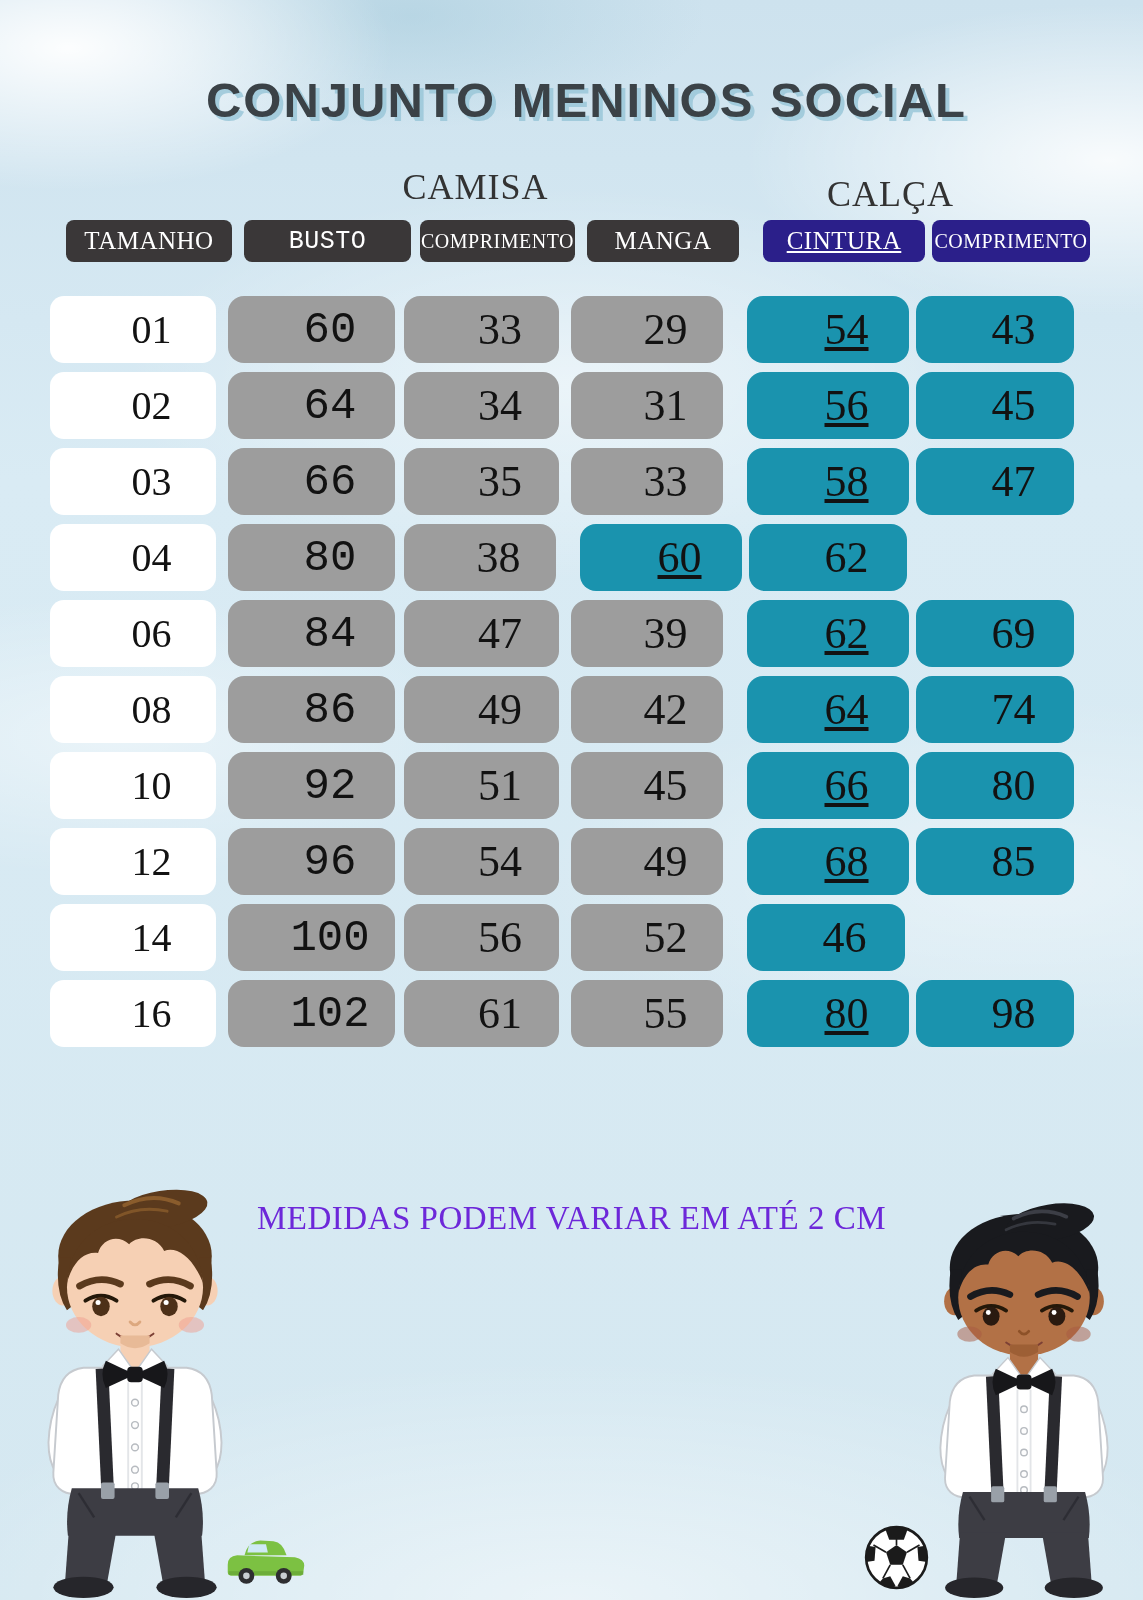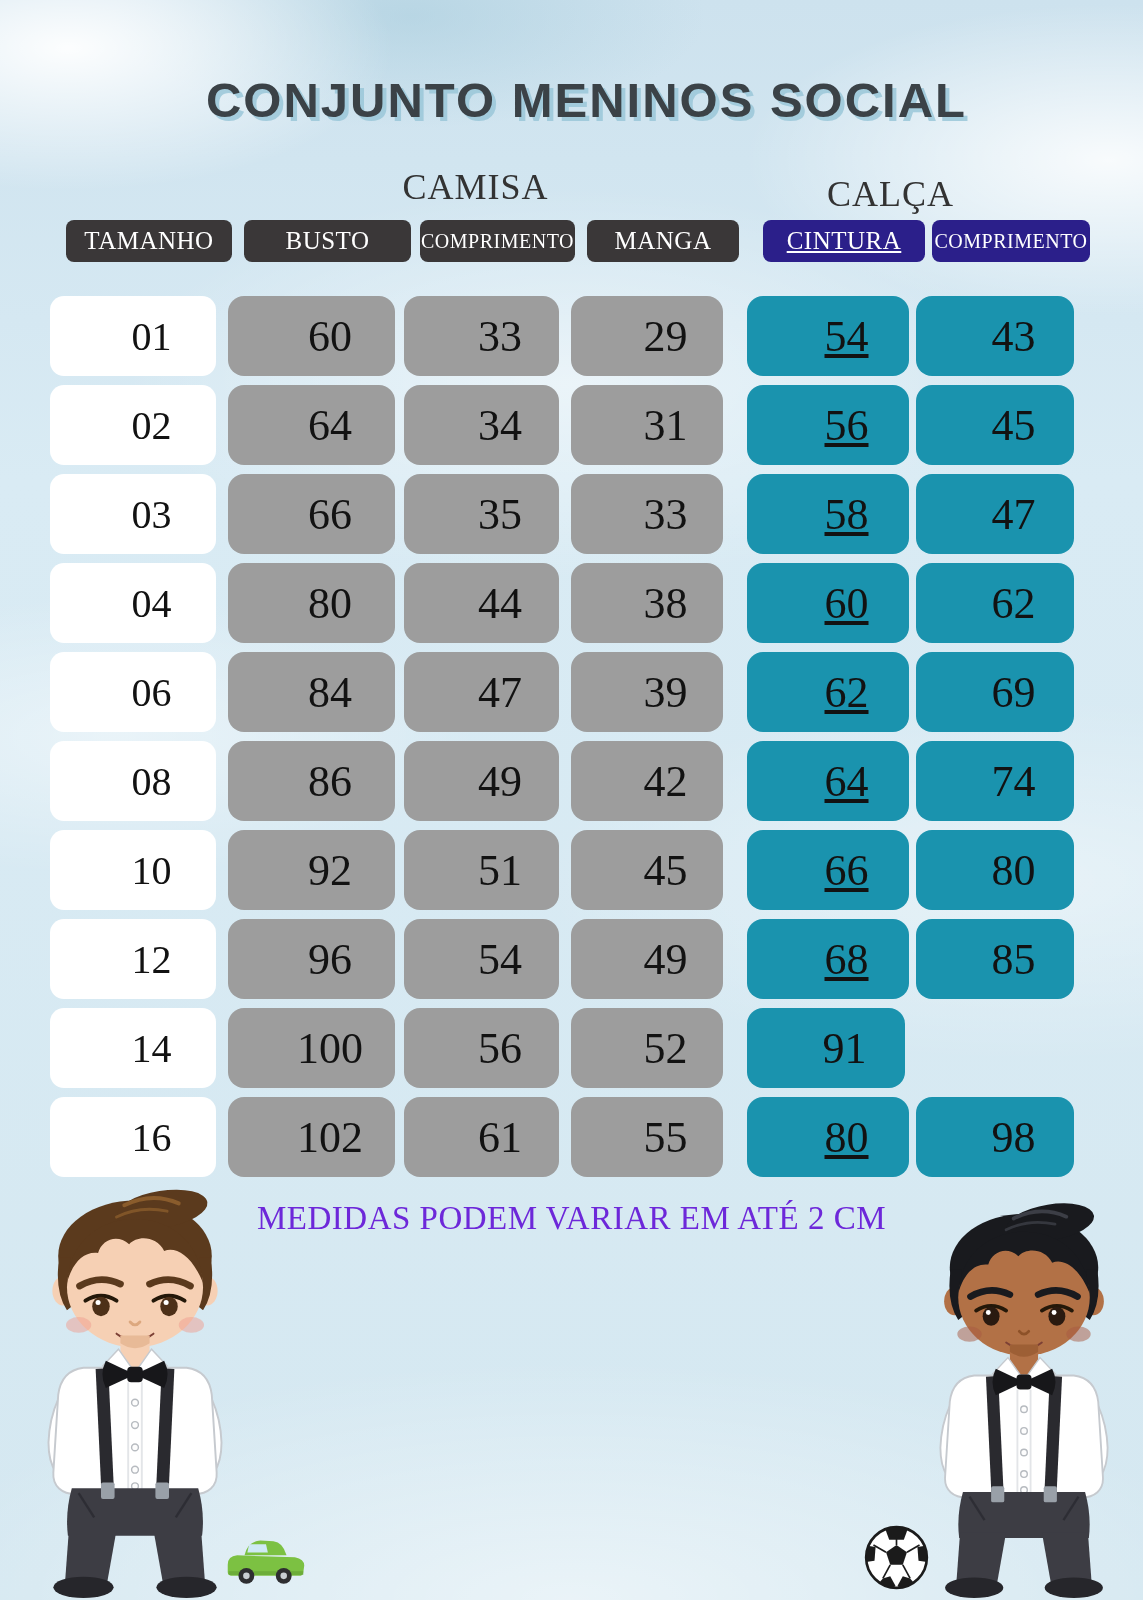--- a/index.html
+++ b/index.html
@@ -33,30 +33,30 @@
 
   .hrow{position:absolute;top:220px;left:16px;display:flex;padding-left:50px;}
   .hcell{
     height:42px;border-radius:8px;color:#fff;display:flex;align-items:center;justify-content:center;
     font-size:25px;letter-spacing:.5px;box-sizing:border-box;
   }
   .hcell.fs-sm{font-size:20px;}
   .hc-dark{background:#3a3738;}
   .hc-navy{background:#2b1f8a;}
   .w1{width:166px;margin-right:12px;}
-  .w2{width:167px;margin-right:9px;}
+  .w2{width:167px;margin-right:9px;font-family:Liberation Mono, monospace;}
   .w3{width:155px;margin-right:12px;}
   .w4{width:152px;margin-right:24px;}
   .w5{width:162px;margin-right:7px;text-decoration:underline;}
   .w6{width:158px;}
 
   .tbody{position:absolute;top:296px;left:0;}
   .trow{display:flex;padding-left:50px;margin-bottom:9px;}
   .cell{
-    height:80px;border-radius:16px;display:flex;align-items:center;justify-content:center;
+    height:67px;border-radius:16px;display:flex;align-items:center;justify-content:center;
     font-size:44px;color:#121212;box-sizing:border-box;padding-left:37px;
   }
   .cell.size{background:#ffffff;border-radius:14px;font-size:40px;}
   .cell.gray{background:#9d9d9d;}
   .cell.teal{background:#1a93ae;}
 
   .note{
     position:absolute;top:1200px;left:0;width:1143px;text-align:center;
     font-size:33px;color:#6d28d9;letter-spacing:.5px;
   }
@@ -171,21 +171,20 @@
       <div class="cell size w1">03</div>
       <div class="cell gray w2">66</div>
       <div class="cell gray w3">35</div>
       <div class="cell gray w4">33</div>
       <div class="cell teal w5">58</div>
       <div class="cell teal w6">47</div>
     </div>
     <div class="trow">
       <div class="cell size w1">04</div>
       <div class="cell gray w2">80</div>
-      <div class="cell gray w3">44</div>
       <div class="cell gray w4">38</div>
       <div class="cell teal w5">60</div>
       <div class="cell teal w6">62</div>
     </div>
     <div class="trow">
       <div class="cell size w1">06</div>
       <div class="cell gray w2">84</div>
       <div class="cell gray w3">47</div>
       <div class="cell gray w4">39</div>
       <div class="cell teal w5">62</div>
@@ -213,21 +212,21 @@
       <div class="cell gray w3">54</div>
       <div class="cell gray w4">49</div>
       <div class="cell teal w5">68</div>
       <div class="cell teal w6">85</div>
     </div>
     <div class="trow">
       <div class="cell size w1">14</div>
       <div class="cell gray w2">100</div>
       <div class="cell gray w3">56</div>
       <div class="cell gray w4">52</div>
-      <div class="cell teal w6">91</div>
+      <div class="cell teal w6">46</div>
     </div>
     <div class="trow">
       <div class="cell size w1">16</div>
       <div class="cell gray w2">102</div>
       <div class="cell gray w3">61</div>
       <div class="cell gray w4">55</div>
       <div class="cell teal w5">80</div>
       <div class="cell teal w6">98</div>
     </div>
   </div>

